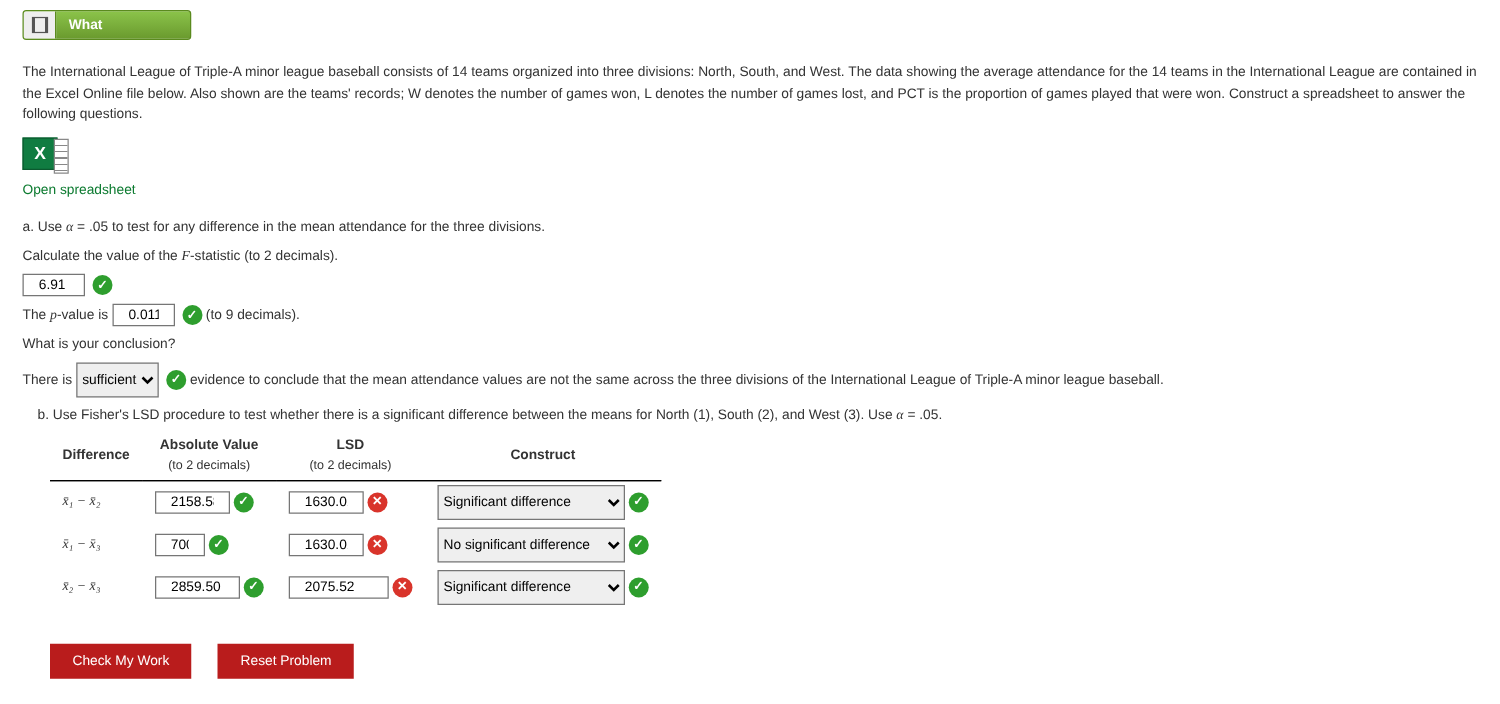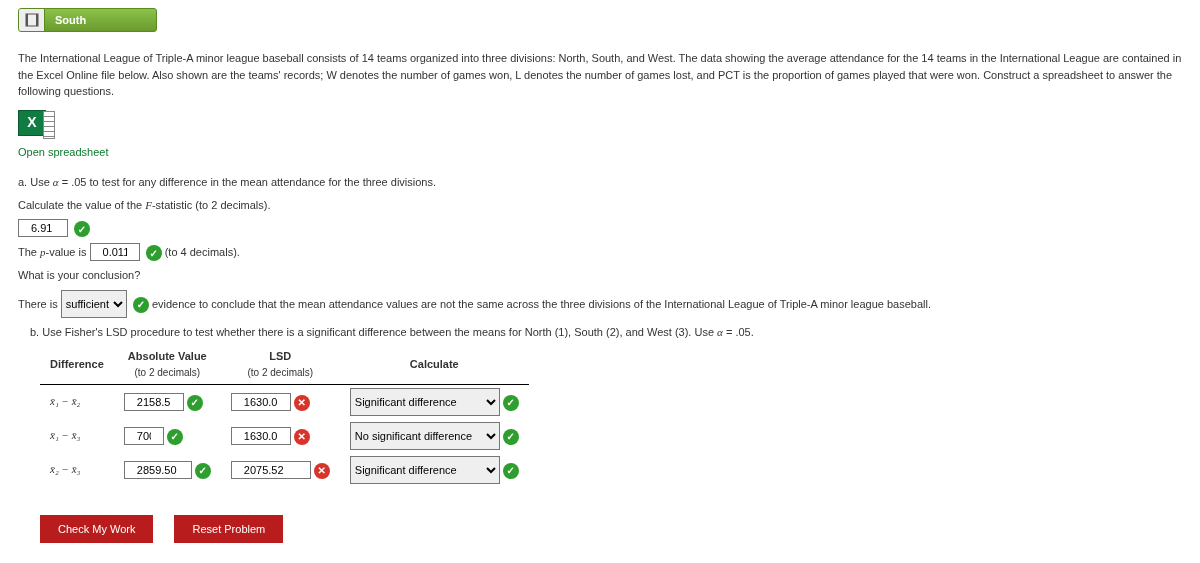--- a/index.html
+++ b/index.html
@@ -141,21 +141,21 @@
 
 
 <button class="video-btn">
   <span class="icon-box">
     <svg width="14" height="14" viewBox="0 0 14 14">
         <rect x="1" y="1" width="12" height="12" fill="none" stroke="#555" stroke-width="1"></rect>
         <rect x="1" y="1" width="2" height="12" fill="#555"></rect>
         <rect x="11" y="1" width="2" height="12" fill="#555"></rect>
       </svg>
   </span>
-  <span class="label">South</span>
+  <span class="label">What</span>
 </button>
 
 <div class="intro">The International League of Triple-A minor league baseball consists of 14 teams organized into three divisions: North, South, and West. The data showing the average attendance for the 14 teams in the International League are contained in the Excel Online file below. Also shown are the teams' records; W denotes the number of games won, L denotes the number of games lost, and PCT is the proportion of games played that were won. Construct a spreadsheet to answer the following questions.</div>
 
 <div class="excel-block">
   <span class="excel-icon">X</span>
 </div>
 <div class="open-link">Open spreadsheet</div>
 
 
@@ -166,21 +166,21 @@
   <span>Calculate the value of the </span><span class="math-i">F</span><span>-statistic (to 2 decimals).</span>
 </div>
 <div class="q-line indent">
   <input class="num" value="6.91" style="">
   <span class="status ok">✓</span>
 </div>
 <div class="q-line indent">
   <span><span>The </span><span class="math-i">p</span><span>-value is </span></span>
   <input class="num" value="0.011" style="">
   <span class="status ok">✓</span>
-  <span> (to 4 decimals).</span>
+  <span> (to 9 decimals).</span>
 </div>
 <div class="q-line indent">What is your conclusion?</div>
 <div class="q-line indent">
   <span>There is </span>
   <select class="ans">
     <option selected="">sufficient</option>
   </select>
   <span class="status ok">✓</span>
   <span> evidence to conclude that the mean attendance values are not the same across the three divisions of the International League of Triple-A minor league baseball.</span>
 </div>
@@ -189,21 +189,21 @@
 <div class="q-line" style="margin-left:12px;">
   <span>b. </span><span>Use Fisher's LSD procedure to test whether there is a significant difference between the means for North (1), South (2), and West (3). Use </span><span class="al">α</span><span> = .05.</span>
 </div>
 
 <table class="lsd">
   <thead>
     <tr>
       <th><span>Difference</span></th>
       <th><span>Absolute Value</span><span class="sub-h">(to 2 decimals)</span></th>
       <th><span>LSD</span><span class="sub-h">(to 2 decimals)</span></th>
-      <th><span>Calculate</span></th>
+      <th><span>Construct</span></th>
     </tr>
   </thead>
   <tbody>
     <tr>
       <td class="row-label">x̄₁ − x̄₂</td>
       <td><input class="num" style="width: 60px;" value="2158.58"><span class="status ok">✓</span></td>
       <td><input class="num" style="width: 60px;" value="1630.01"><span class="status bad">✕</span></td>
       <td><select class="ans" style="width:150px"><option selected="">Significant difference</option></select><span class="status ok">✓</span></td>
     </tr>
     <tr>

